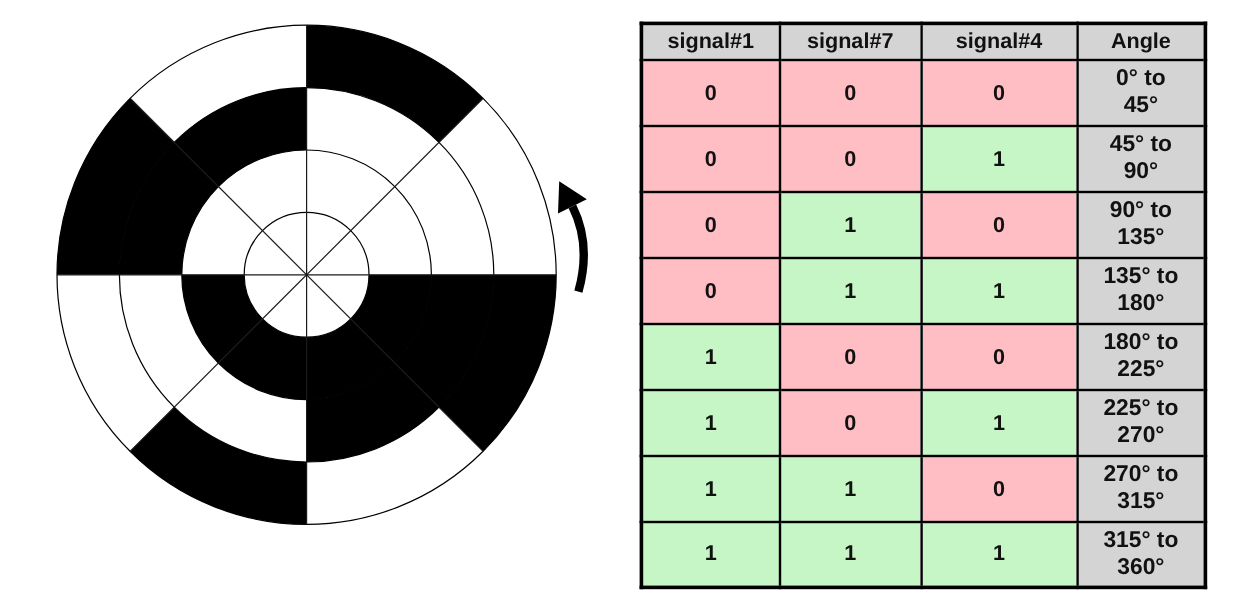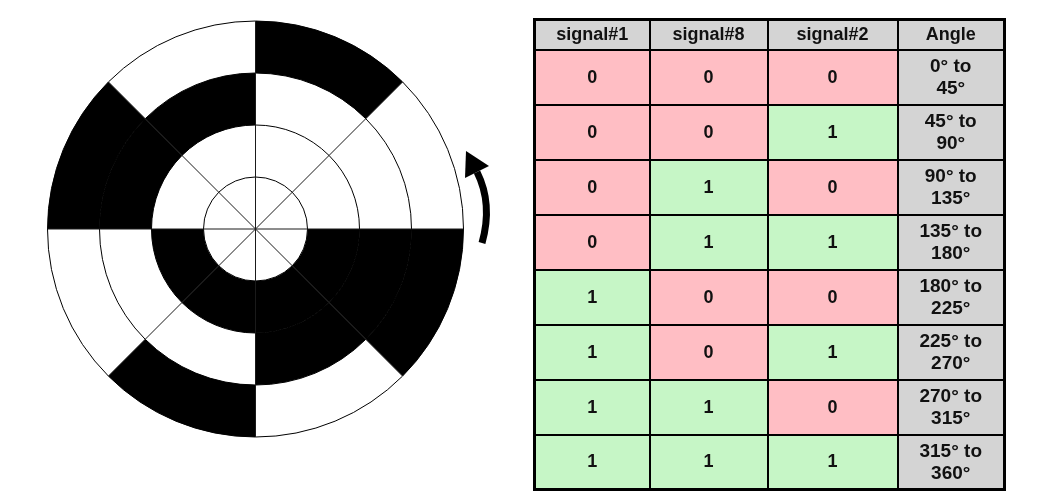--- a/index.html
+++ b/index.html
@@ -55,22 +55,22 @@
   <table class="truth">
     <colgroup>
       <col style="width:115px">
         <col style="width:118px">
         <col style="width:130px">
         <col style="width:107px">
     </colgroup>
     <thead>
       <tr>
         <th>signal#1</th>
-        <th>signal#8</th>
-        <th>signal#2</th>
+        <th>signal#7</th>
+        <th>signal#4</th>
         <th>Angle</th>
       </tr>
     </thead>
     <tbody>
         <tr>
           <td class="cell v0">0</td>
           <td class="cell v0">0</td>
           <td class="cell v0">0</td>
           <td class="angle">0° to<br>45°</td>
         </tr>

